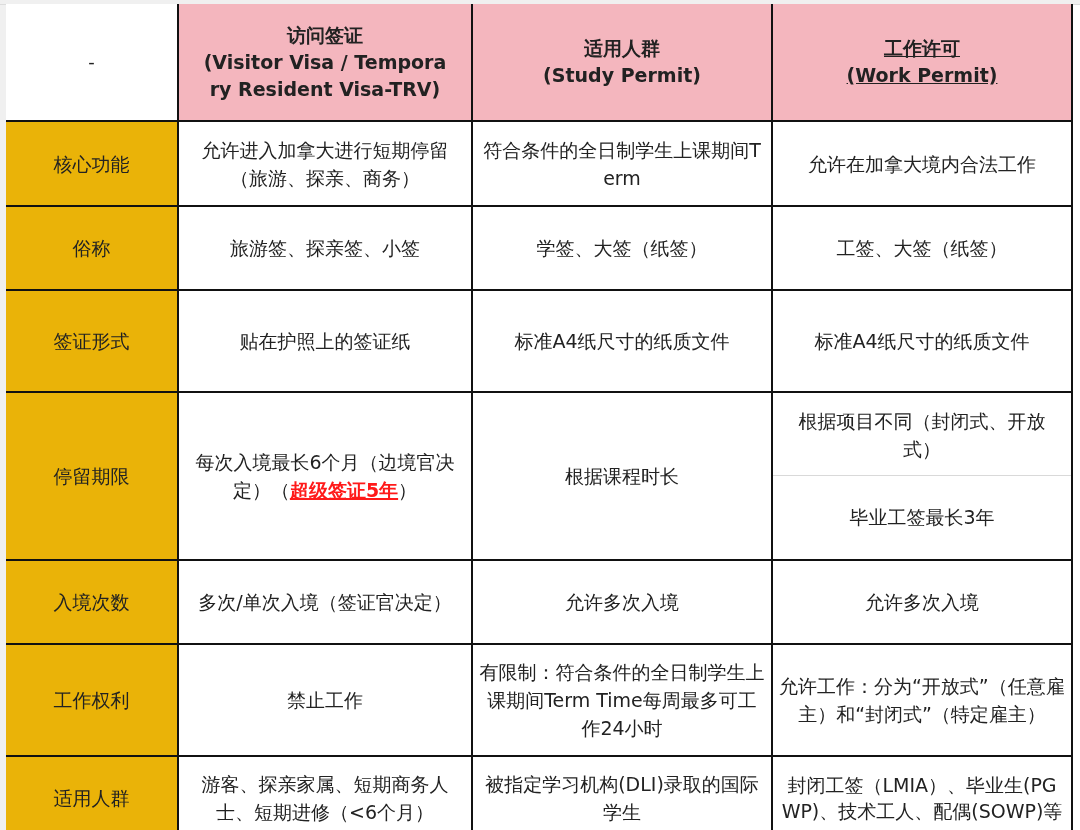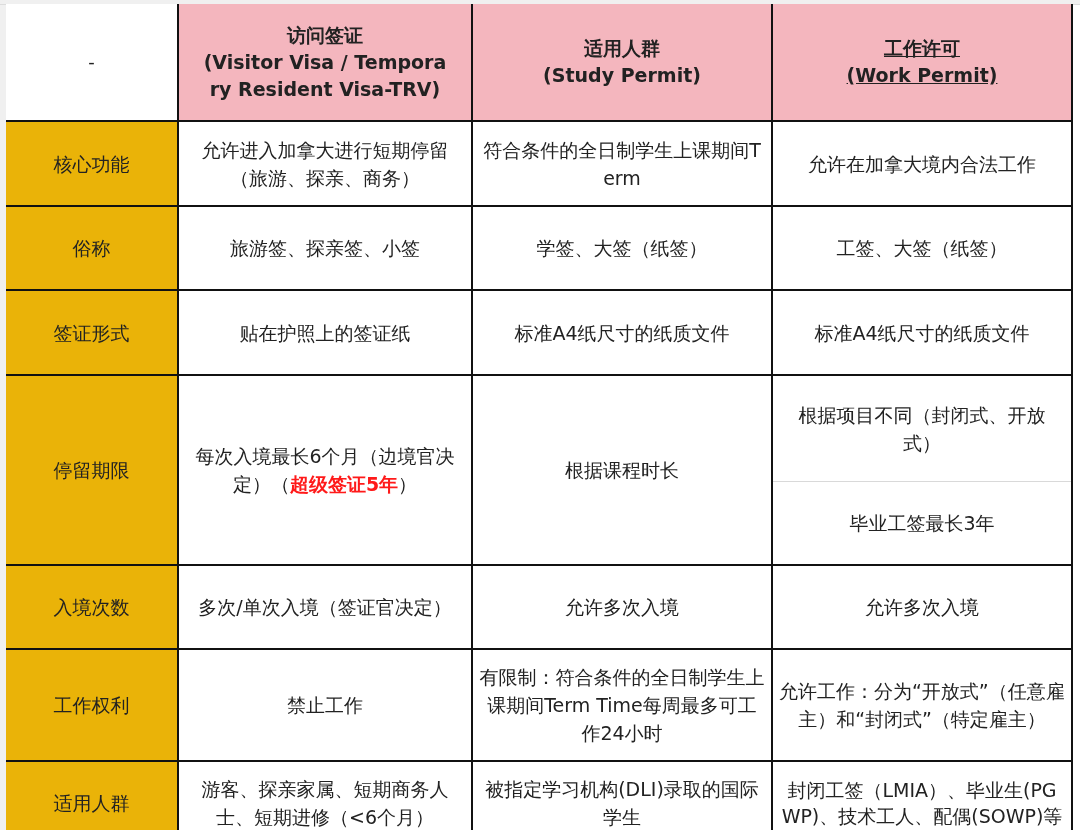--- a/index.html
+++ b/index.html
@@ -50,24 +50,24 @@
   table.cmp td.row-label {
     background: #eab308;
     border-left: none;
   }
   table.cmp td.cell { background: #ffffff; }
   td.split { padding: 0 !important; }
   .split-top, .split-bot {
     display: flex; align-items: center; justify-content: center;
     padding: 0 10px; box-sizing: border-box;
   }
-  .split-top { height: 106px; border-bottom: 1px solid #d9d9d9; }
+  .split-top { height: 82px; border-bottom: 1px solid #d9d9d9; }
   .split-bot { height: 82px; text-align: center; }
   .hl {
-    color: #ff1a1a; font-weight: bold; 
+    color: #ff1a1a; font-weight: bold; text-decoration: underline;
     text-decoration-color: #ff1a1a; text-decoration-thickness: 2px;
   }
 </style>
 </head>
 <body>
 
 <div class="left-strip"></div>
 <div class="top-strip"></div>
 
 <table class="cmp">
@@ -101,21 +101,21 @@
     <td class="cell">允许在加拿大境内合法工作</td>
   </tr>
 
   <tr style="height:84px">
     <td class="row-label">俗称</td>
     <td class="cell">旅游签、探亲签、小签</td>
     <td class="cell">学签、大签（纸签）</td>
     <td class="cell">工签、大签（纸签）</td>
   </tr>
 
-  <tr style="height:85px">
+  <tr style="height:102px">
     <td class="row-label">签证形式</td>
     <td class="cell">贴在护照上的签证纸</td>
     <td class="cell">标准A4纸尺寸的纸质文件</td>
     <td class="cell">标准A4纸尺寸的纸质文件</td>
   </tr>
 
   <tr style="height:168px">
     <td class="row-label">停留期限</td>
     <td class="cell" style="padding:0 10px"><span>每次入境最长6个月（边境官决定）（</span><span class="hl">超级签证5年</span><span>）</span></td>
     <td class="cell">根据课程时长</td>

